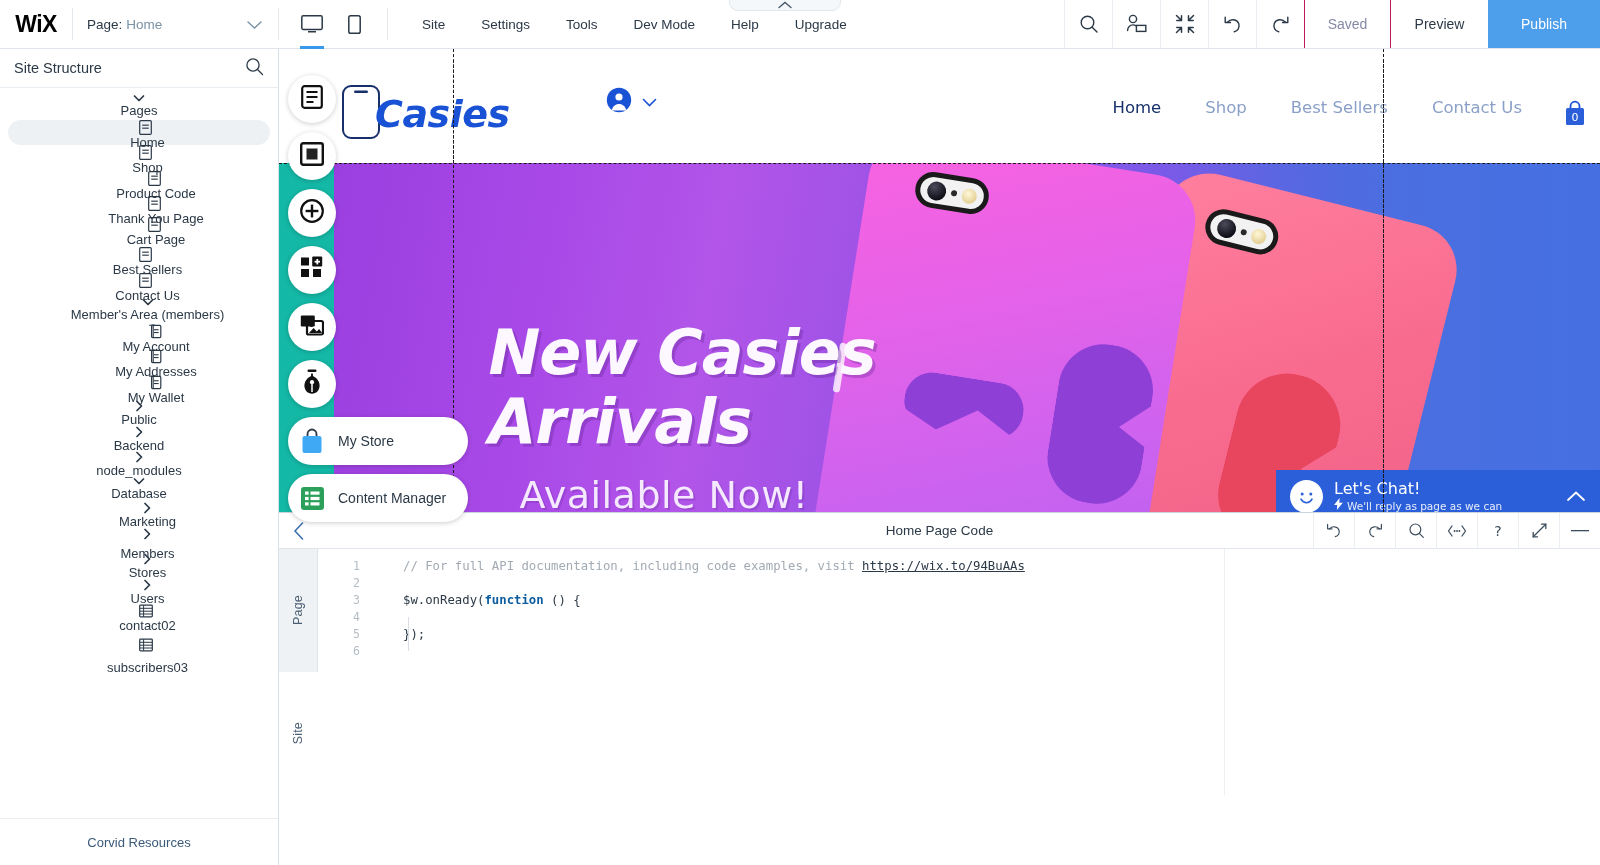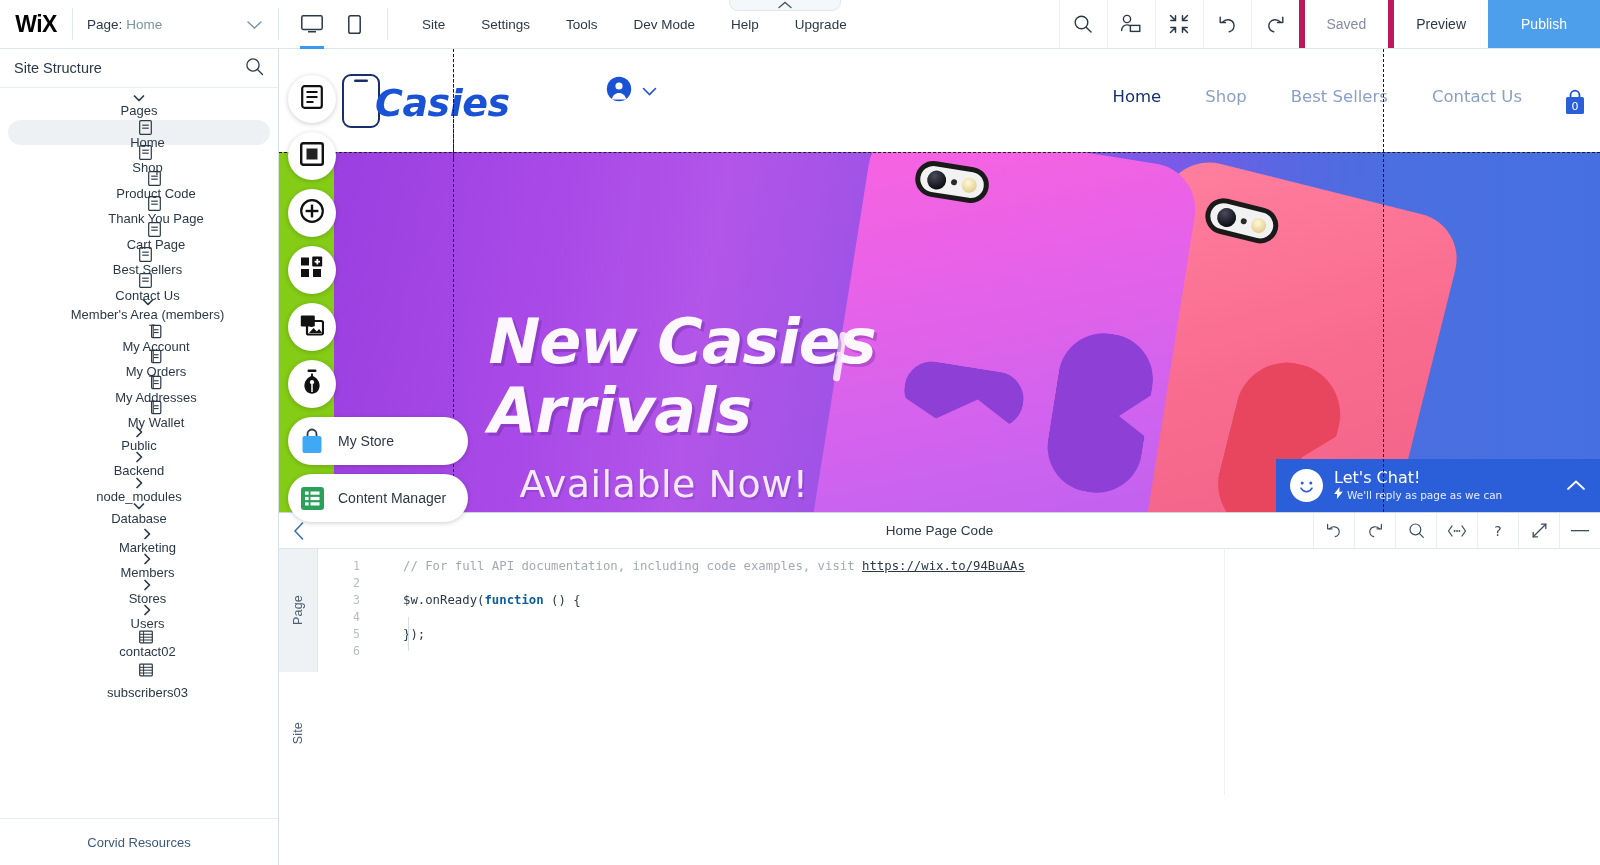--- a/index.html
+++ b/index.html
@@ -43,21 +43,21 @@
     font-size: 13.5px; color: #2b3947; cursor: pointer; white-space: nowrap;
   }
   .tb-spacer { flex: 1; }
   .tb-icons { display: flex; align-items: stretch; }
   .tb-ibtn {
     width: 48px; display: flex; align-items: center; justify-content: center;
     cursor: pointer; border-left: 1px solid #e9edf1;
   }
   .tb-text-btn {
     display: flex; align-items: center; justify-content: center; cursor: pointer;
-    font-size: 14px; border-left: 6px solid #be185d; padding: 0 22px;
+    font-size: 14px; border-left: 1px solid #be185d; padding: 0 22px;
   }
   .tb-saved { color: #868aa5; min-width: 86px; }
   .tb-preview { color: #2b3947; min-width: 98px; }
   .tb-publish {
     background: #4d9eeb; color: #fff; min-width: 112px;
     display: flex; align-items: center; justify-content: center;
     font-size: 14px; cursor: pointer;
   }
   
   #topbar-collapse {
@@ -88,22 +88,22 @@
   .tico { width: 19px; display:flex; align-items:center; justify-content:center; flex:none; margin-right: 4px; }
   .tlabel { white-space: nowrap; }
   .sb-footer {
     height: 47px; border-top: 1px solid #e8edf2; display: flex; align-items: center;
     justify-content: center; font-size: 13px; color: #3b5a7a; cursor: pointer;
     background: #fff;
   }
 
   
   #stage {
-    position: absolute; top: 49px; left: 279px; width: 1321px; height: 463px;
-    background: #84cc16; overflow: hidden;
+    position: absolute; top: 60px; left: 279px; width: 1321px; height: 463px;
+    background: #14b8a6; overflow: hidden;
   }
   #site-header {
     position: absolute; top: 0; left: 0; width: 1321px; height: 103px; background: #fff;
   }
   .logo-wrap { position: absolute; left: 62px; top: 24px; display: flex; align-items: center; }
   .logo-text {
     font-family: "DejaVu Sans", sans-serif; font-style: italic; font-weight: bold;
     font-size: 38px; color: #1a52d6; letter-spacing: -0.5px; margin-left: -6px;
   }
   .acct-wrap { position: absolute; left: 327px; top: 27px; display: flex; align-items: center; gap: 10px; }
@@ -375,21 +375,21 @@
           <span class="tw"></span>
           <span class="tico">
             <svg width="13" height="15" viewBox="0 0 13 15">
               <rect x="0.7" y="0.7" width="11.6" height="13.6" rx="1.1" fill="none" stroke="#2b3947" stroke-width="1.2"></rect>
               <rect x="3.2" y="4.6" width="6.6" height="1.15" fill="#2b3947"></rect>
               <rect x="3.2" y="7.6" width="6.6" height="1.15" fill="#2b3947"></rect>
             </svg>
           </span>
           <span class="tlabel">Thank You Page</span>
         </div>
-        <div class="tr" style="padding-left: 40px;">
+        <div class="tr" style="padding-left: 40px; justify-content: flex-end;">
           <span class="tw"></span>
           <span class="tico">
             <svg width="13" height="15" viewBox="0 0 13 15">
               <rect x="0.7" y="0.7" width="11.6" height="13.6" rx="1.1" fill="none" stroke="#2b3947" stroke-width="1.2"></rect>
               <rect x="3.2" y="4.6" width="6.6" height="1.15" fill="#2b3947"></rect>
               <rect x="3.2" y="7.6" width="6.6" height="1.15" fill="#2b3947"></rect>
             </svg>
           </span>
           <span class="tlabel">Cart Page</span>
         </div>
@@ -440,46 +440,33 @@
           <span class="tw"></span>
           <span class="tico">
             <svg width="15" height="15" viewBox="0 0 15 15">
               <path d="M2.2 1.2h4v12.4" fill="none" stroke="#2b3947" stroke-width="1.1"></path>
               <path d="M4.2 1.2h4" fill="none" stroke="#2b3947" stroke-width="1.1"></path>
               <rect x="4.6" y="1.4" width="9.2" height="12.2" rx="1" fill="none" stroke="#2b3947" stroke-width="1.2"></rect>
               <rect x="7" y="5.2" width="4.6" height="1.1" fill="#2b3947"></rect>
               <rect x="7" y="8" width="4.6" height="1.1" fill="#2b3947"></rect>
             </svg>
           </span>
-          <span class="tlabel">My Orders</span>
+          <span class="tlabel">My Addresses</span>
         </div>
         <div class="tr" style="padding-left: 40px;">
           <span class="tw"></span>
           <span class="tico">
             <svg width="15" height="15" viewBox="0 0 15 15">
               <path d="M2.2 1.2h4v12.4" fill="none" stroke="#2b3947" stroke-width="1.1"></path>
               <path d="M4.2 1.2h4" fill="none" stroke="#2b3947" stroke-width="1.1"></path>
               <rect x="4.6" y="1.4" width="9.2" height="12.2" rx="1" fill="none" stroke="#2b3947" stroke-width="1.2"></rect>
               <rect x="7" y="5.2" width="4.6" height="1.1" fill="#2b3947"></rect>
               <rect x="7" y="8" width="4.6" height="1.1" fill="#2b3947"></rect>
             </svg>
           </span>
-          <span class="tlabel">My Addresses</span>
-        </div>
-        <div class="tr" style="padding-left: 40px;">
-          <span class="tw"></span>
-          <span class="tico">
-            <svg width="15" height="15" viewBox="0 0 15 15">
-              <path d="M2.2 1.2h4v12.4" fill="none" stroke="#2b3947" stroke-width="1.1"></path>
-              <path d="M4.2 1.2h4" fill="none" stroke="#2b3947" stroke-width="1.1"></path>
-              <rect x="4.6" y="1.4" width="9.2" height="12.2" rx="1" fill="none" stroke="#2b3947" stroke-width="1.2"></rect>
-              <rect x="7" y="5.2" width="4.6" height="1.1" fill="#2b3947"></rect>
-              <rect x="7" y="8" width="4.6" height="1.1" fill="#2b3947"></rect>
-            </svg>
-          </span>
           <span class="tlabel">My Wallet</span>
         </div>
         <div class="tr" style="padding-left: 6px;">
           <span class="tw">
             <svg width="9" height="12" viewBox="0 0 9 12">
               <path d="M2 1.5L6.5 6 2 10.5" stroke="#2b3947" stroke-width="1.7" fill="none" stroke-linecap="round" stroke-linejoin="round"></path>
             </svg>
           </span>
           <span class="tlabel">Public</span>
         </div>
@@ -508,21 +495,21 @@
           <span class="tlabel">Database</span>
         </div>
         <div class="tr" style="padding-left: 23px;">
           <span class="tw">
             <svg width="9" height="12" viewBox="0 0 9 12">
               <path d="M2 1.5L6.5 6 2 10.5" stroke="#2b3947" stroke-width="1.7" fill="none" stroke-linecap="round" stroke-linejoin="round"></path>
             </svg>
           </span>
           <span class="tlabel">Marketing</span>
         </div>
-        <div class="tr" style="padding-left: 23px;">
+        <div class="tr" style="padding-left: 23px; gap: 6px;">
           <span class="tw">
             <svg width="9" height="12" viewBox="0 0 9 12">
               <path d="M2 1.5L6.5 6 2 10.5" stroke="#2b3947" stroke-width="1.7" fill="none" stroke-linecap="round" stroke-linejoin="round"></path>
             </svg>
           </span>
           <span class="tlabel">Members</span>
         </div>
         <div class="tr" style="padding-left: 23px;">
           <span class="tw">
             <svg width="9" height="12" viewBox="0 0 9 12">

